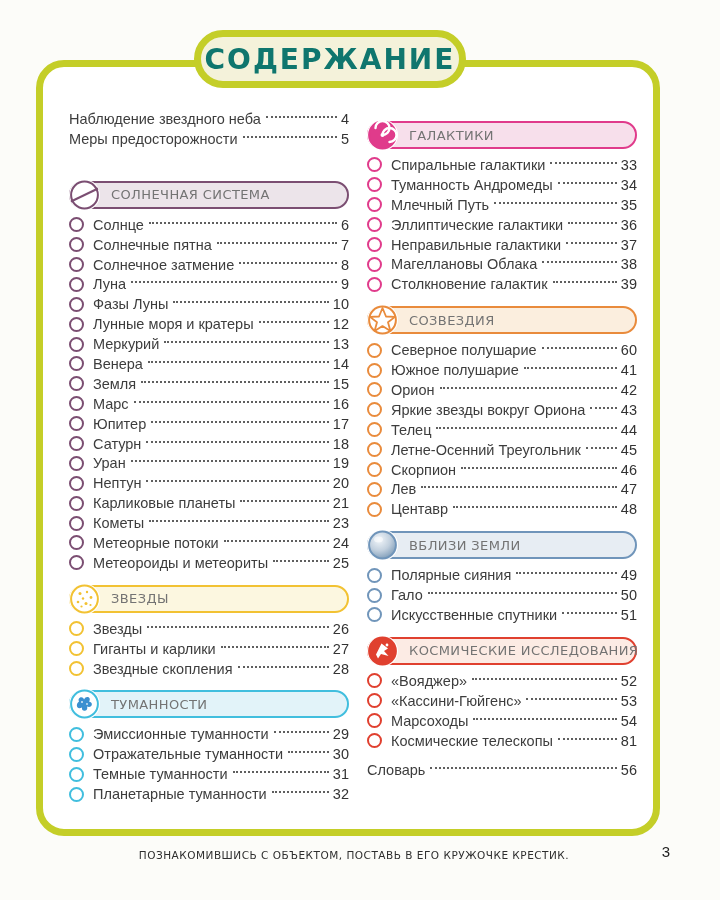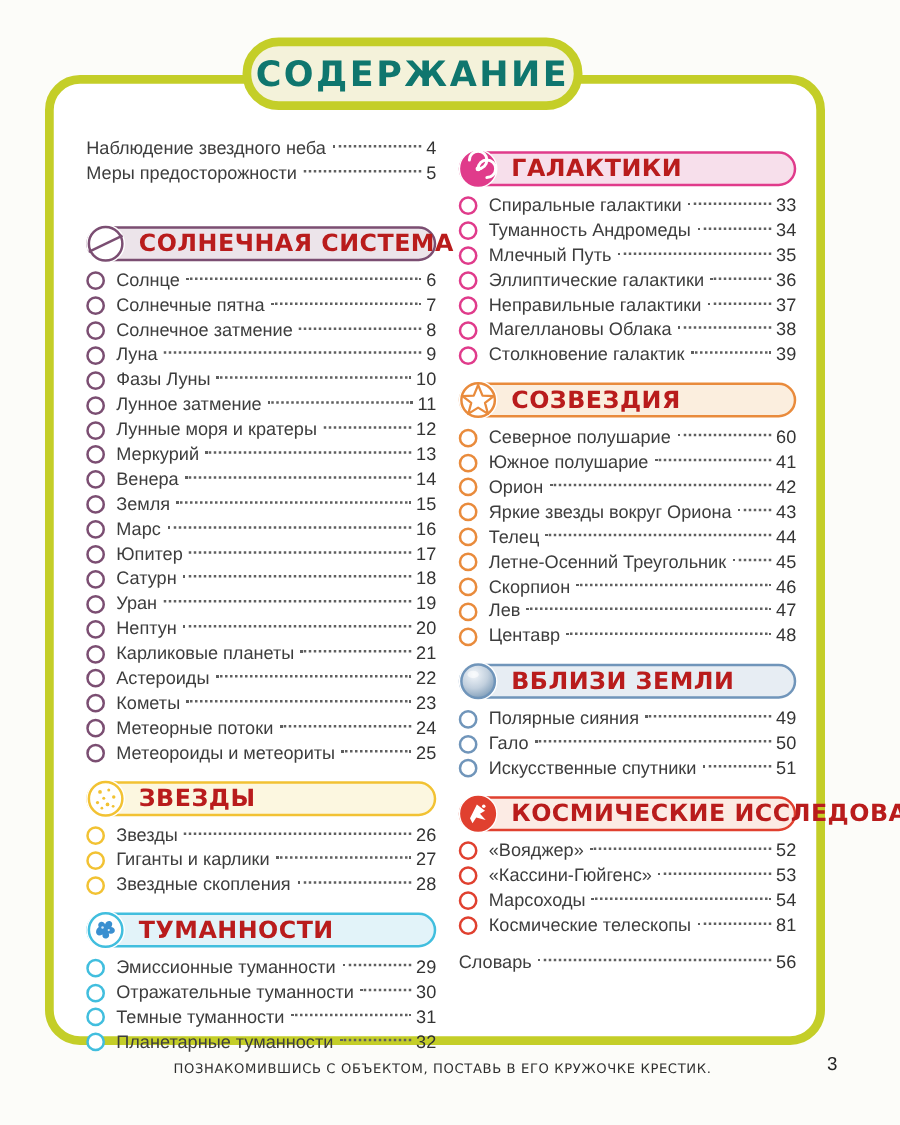--- a/index.html
+++ b/index.html
@@ -31,22 +31,22 @@
 
   .intro-block { margin-bottom:10px; }
 
   .section { margin-bottom:10px; }
   .sec-header {
     position:relative; height:28px; border-radius:15px;
     border:2px solid; display:flex; align-items:center;
     padding-left:40px; margin:12px 0 6px 0;
   }
   .sec-header .hdr-title {
-    font-family:"DejaVu Sans", sans-serif; font-weight:bold;
-    font-size:19px; letter-spacing:0.4px; color:#b91c1c; white-space:nowrap;
+    font-family:"DejaVu Sans", sans-serif; font-weight:normal;
+    font-size:13px; letter-spacing:0.4px; color:#737373; white-space:nowrap;
   }
   .hdr-icon {
     position:absolute; left:-2px; top:50%; transform:translateY(-50%);
     width:31px; height:31px; display:block; background:#fff; border-radius:50%;
   }
   .hdr-icon svg { display:block; width:31px; height:31px; }
 
   .toc-row {
     display:flex; align-items:center; min-height:19.9px;
     font-size:14.5px; color:#3d3d3d;
@@ -125,26 +125,20 @@
             <span class="row-page">9</span>
           </div>
           <div class="toc-row">
             <span class="check-circle" style="border-color: rgb(123, 78, 114);"></span>
             <span class="row-label">Фазы Луны</span>
             <span class="leader"></span>
             <span class="row-page">10</span>
           </div>
           <div class="toc-row">
             <span class="check-circle" style="border-color: rgb(123, 78, 114);"></span>
-            <span class="row-label">Лунное затмение</span>
-            <span class="leader"></span>
-            <span class="row-page">11</span>
-          </div>
-          <div class="toc-row">
-            <span class="check-circle" style="border-color: rgb(123, 78, 114);"></span>
             <span class="row-label">Лунные моря и кратеры</span>
             <span class="leader"></span>
             <span class="row-page">12</span>
           </div>
           <div class="toc-row">
             <span class="check-circle" style="border-color: rgb(123, 78, 114);"></span>
             <span class="row-label">Меркурий</span>
             <span class="leader"></span>
             <span class="row-page">13</span>
           </div>
@@ -188,26 +182,20 @@
             <span class="check-circle" style="border-color: rgb(123, 78, 114);"></span>
             <span class="row-label">Нептун</span>
             <span class="leader"></span>
             <span class="row-page">20</span>
           </div>
           <div class="toc-row">
             <span class="check-circle" style="border-color: rgb(123, 78, 114);"></span>
             <span class="row-label">Карликовые планеты</span>
             <span class="leader"></span>
             <span class="row-page">21</span>
-          </div>
-          <div class="toc-row">
-            <span class="check-circle" style="border-color: rgb(123, 78, 114);"></span>
-            <span class="row-label">Астероиды</span>
-            <span class="leader"></span>
-            <span class="row-page">22</span>
           </div>
           <div class="toc-row">
             <span class="check-circle" style="border-color: rgb(123, 78, 114);"></span>
             <span class="row-label">Кометы</span>
             <span class="leader"></span>
             <span class="row-page">23</span>
           </div>
           <div class="toc-row">
             <span class="check-circle" style="border-color: rgb(123, 78, 114);"></span>
             <span class="row-label">Метеорные потоки</span>

